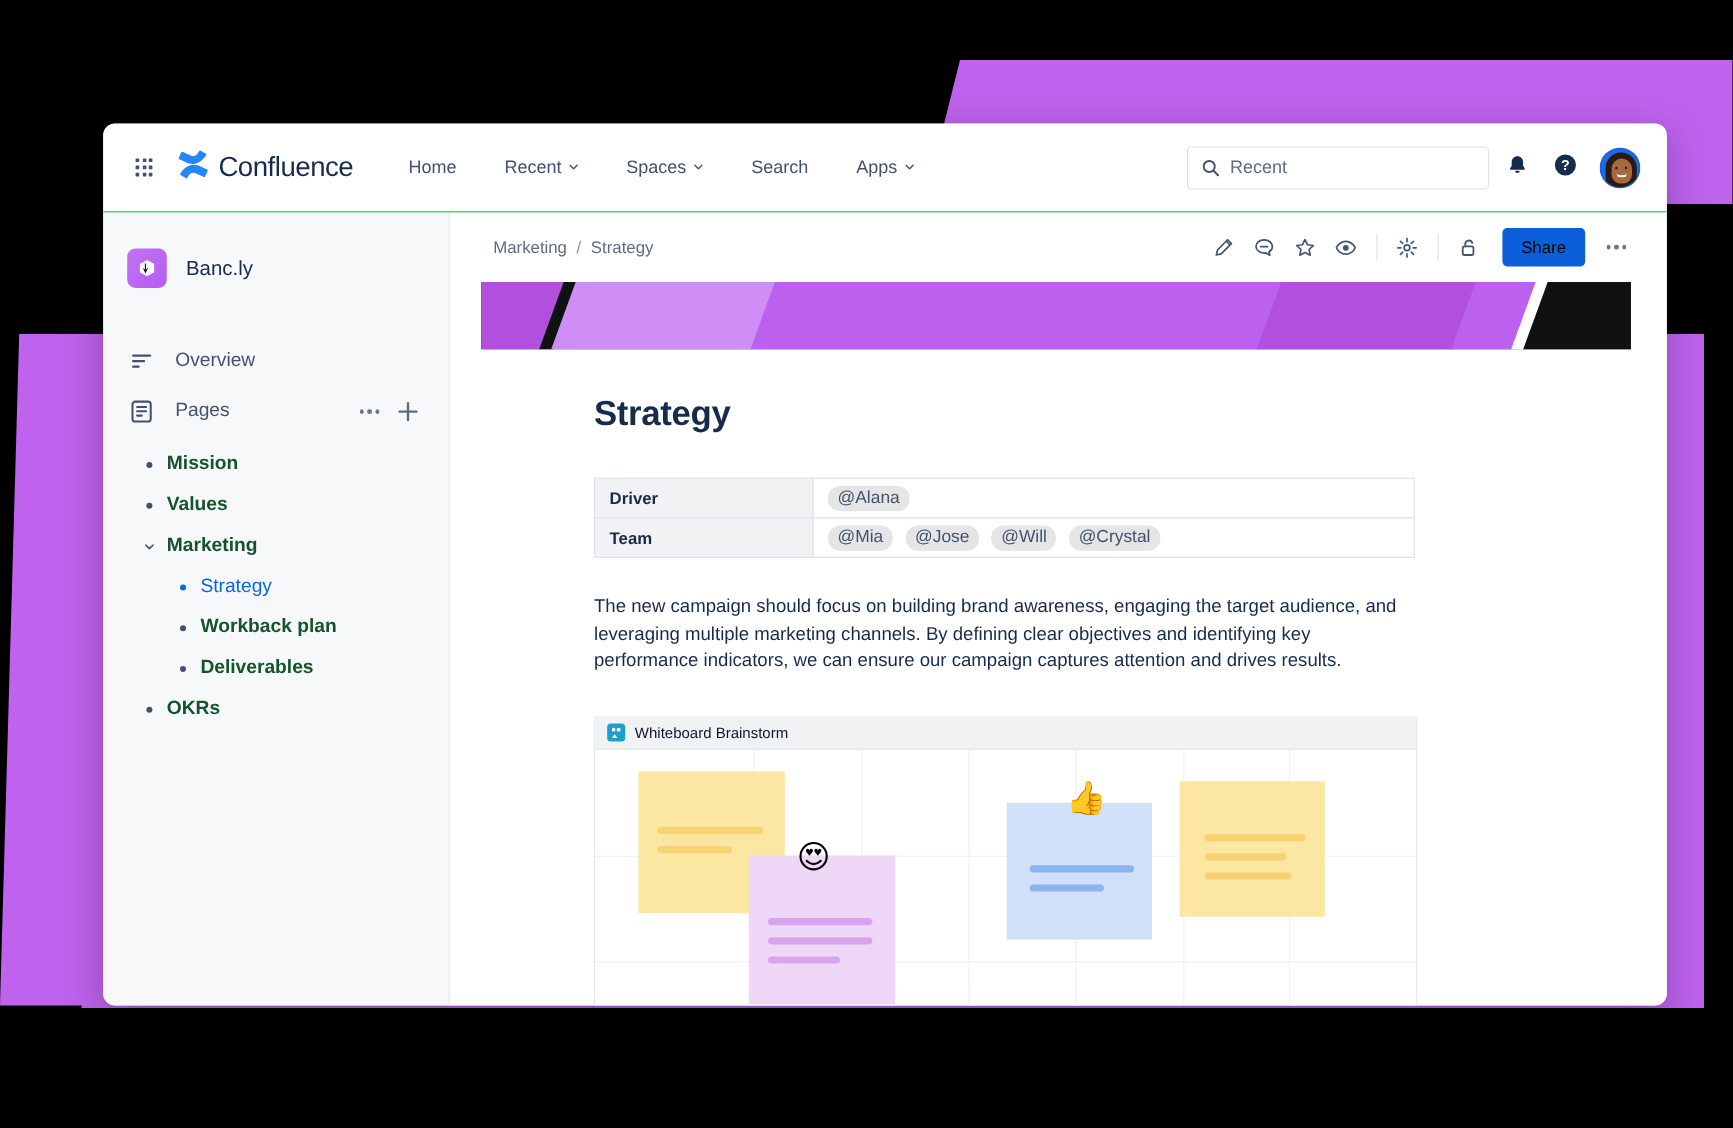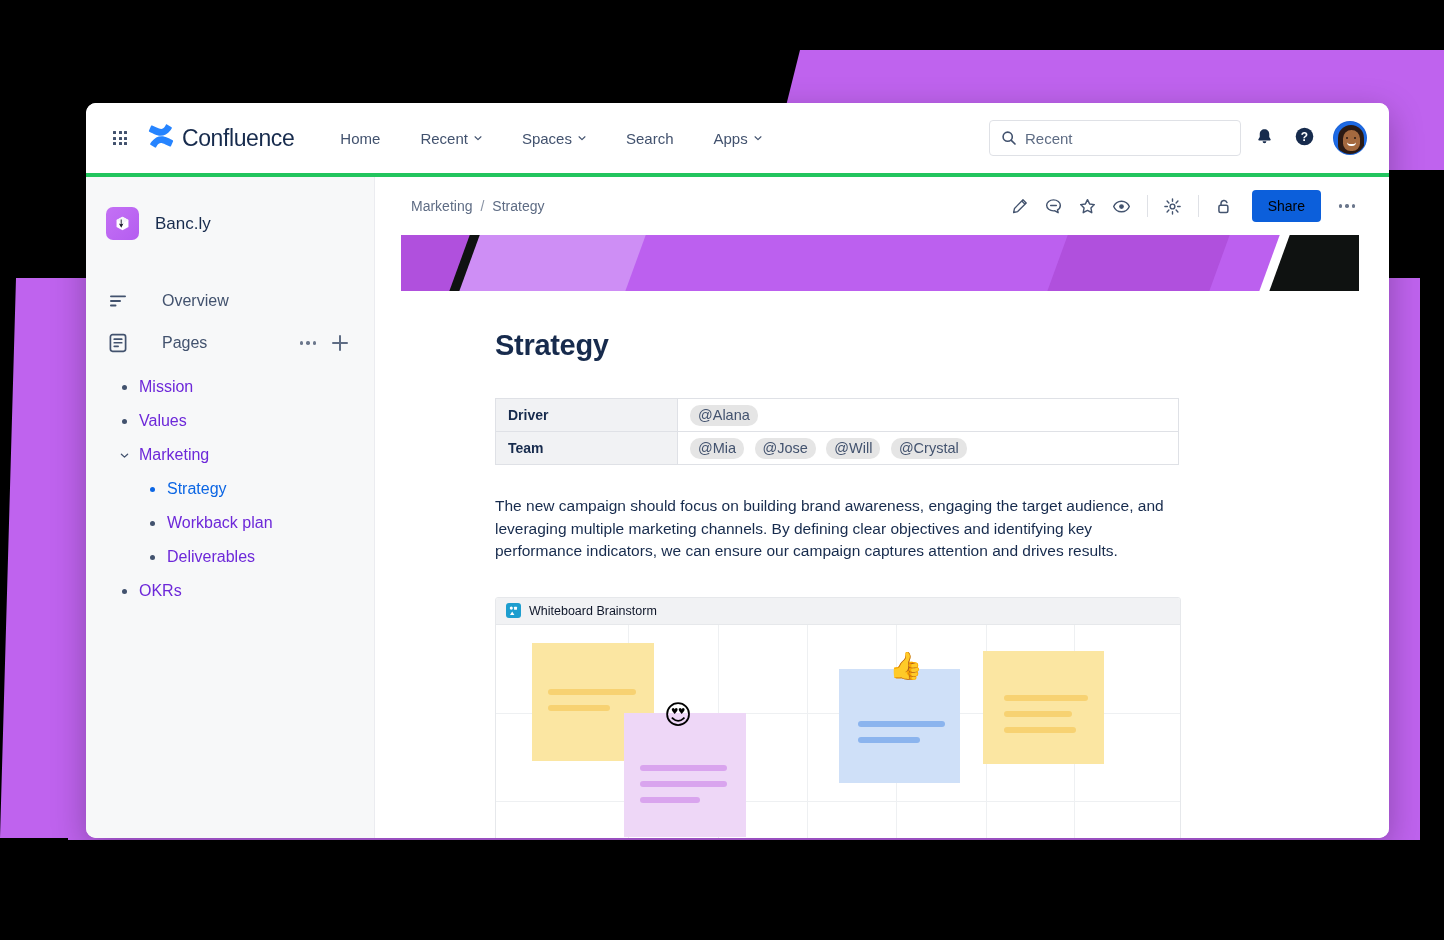--- a/index.html
+++ b/index.html
@@ -35,21 +35,21 @@
     overflow: hidden;
     display: flex; flex-direction: column;
   }
 
   
   .topnav {
     height: 74px; flex: 0 0 74px;
     display: flex; align-items: center;
     padding: 0 22px 0 18px;
     background: #fff;
-    border-bottom: 4px solid #22c55e;
+    border-bottom: 1px solid #22c55e;
     position: relative; z-index: 5;
   }
   .appswitcher {
     width: 32px; height: 32px; margin-right: 4px;
     display: flex; align-items: center; justify-content: center;
     border-radius: 4px; cursor: pointer;
   }
   .appswitcher .grid {
     display: grid; grid-template-columns: repeat(3, 3px);
     grid-template-rows: repeat(3, 3px); gap: 2.6px;
@@ -110,37 +110,37 @@
     padding: 6px 20px 0 20px; margin-bottom: 40px; cursor: pointer;
   }
   .space-logo {
     width: 33px; height: 33px; border-radius: 7px;
     background: linear-gradient(135deg,#c471f5 0%,#b45df0 100%);
     display: flex; align-items: center; justify-content: center; flex:0 0 auto;
   }
   .space-name { font-size: 17px; color: #172b4d; }
 
   .side-row {
-    display: flex; align-items: center; gap: 32px;
+    display: flex; align-items: center; gap: 16px;
     padding: 9px 20px; cursor: pointer; position: relative;
   }
   .side-label { font-size: 16px; color: #42526e; }
   .side-icon { width: 24px; height: 24px; flex: 0 0 24px; display:flex; align-items:center; justify-content:center;}
   .side-actions { margin-left: auto; display: flex; align-items: center; gap: 16px; padding-right: 6px;}
   .dots3 { display:flex; gap:3px; align-items:center;}
   .dots3 i { width:3.4px; height:3.4px; border-radius:50%; background:#6b778c; display:block;}
   .plusbtn { width:16px; height:16px; position:relative; }
   .plusbtn:before, .plusbtn:after { content:""; position:absolute; background:#5e6c84; border-radius:1px;}
   .plusbtn:before { left:0; top:7px; width:16px; height:2px;}
   .plusbtn:after  { top:0; left:7px; height:16px; width:2px;}
 
   .tree { margin-top: 6px; }
   .tree-item {
     display: flex; align-items: center; gap: 12px;
-    padding: 8px 20px 8px 36px; cursor: pointer; font-size: 16px; color:#6d28d9;
+    padding: 8px 20px 8px 36px; cursor: pointer; font-size: 16px; color:#14532d;font-weight:bold;
   }
   .tree-item.lvl2 { padding-left: 64px; }
   .tree-item.active { color: #0c66e4; font-weight: 500; }
   .tree-item.active .bullet { background: #0c66e4; }
   .bullet { width: 5px; height: 5px; border-radius: 50%; background: #42526e; flex: 0 0 5px; }
   .chev { width: 12px; height: 12px; flex:0 0 12px; display:flex; align-items:center; justify-content:center; margin-left:-3.5px; margin-right:-3.5px;}
 
   
   .main { flex: 1; min-width: 0; background: #fff; display: flex; flex-direction: column; overflow: hidden;}
   .main-bar {

